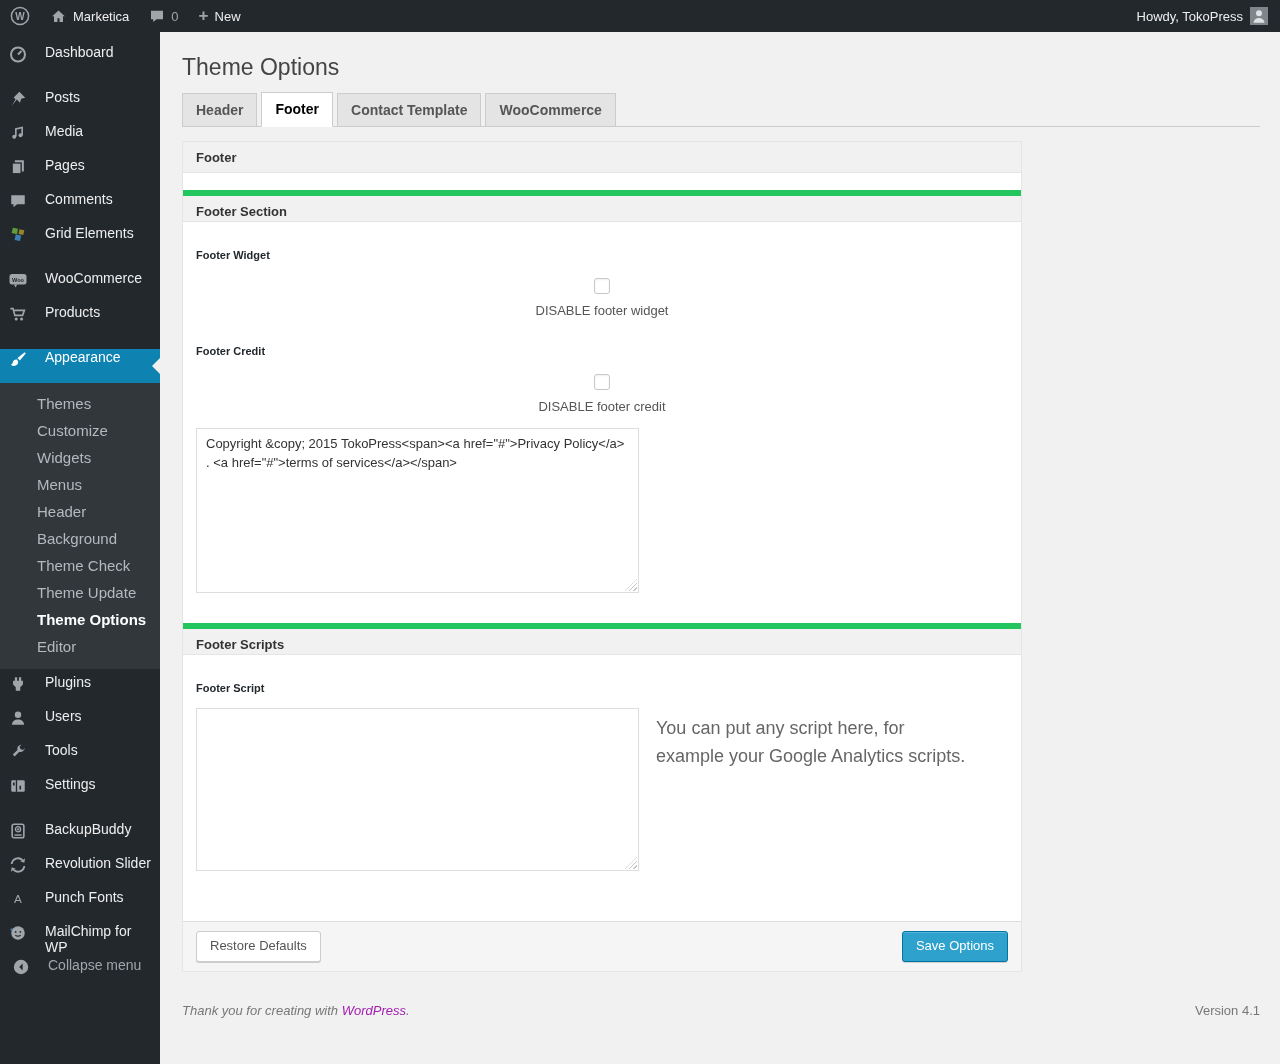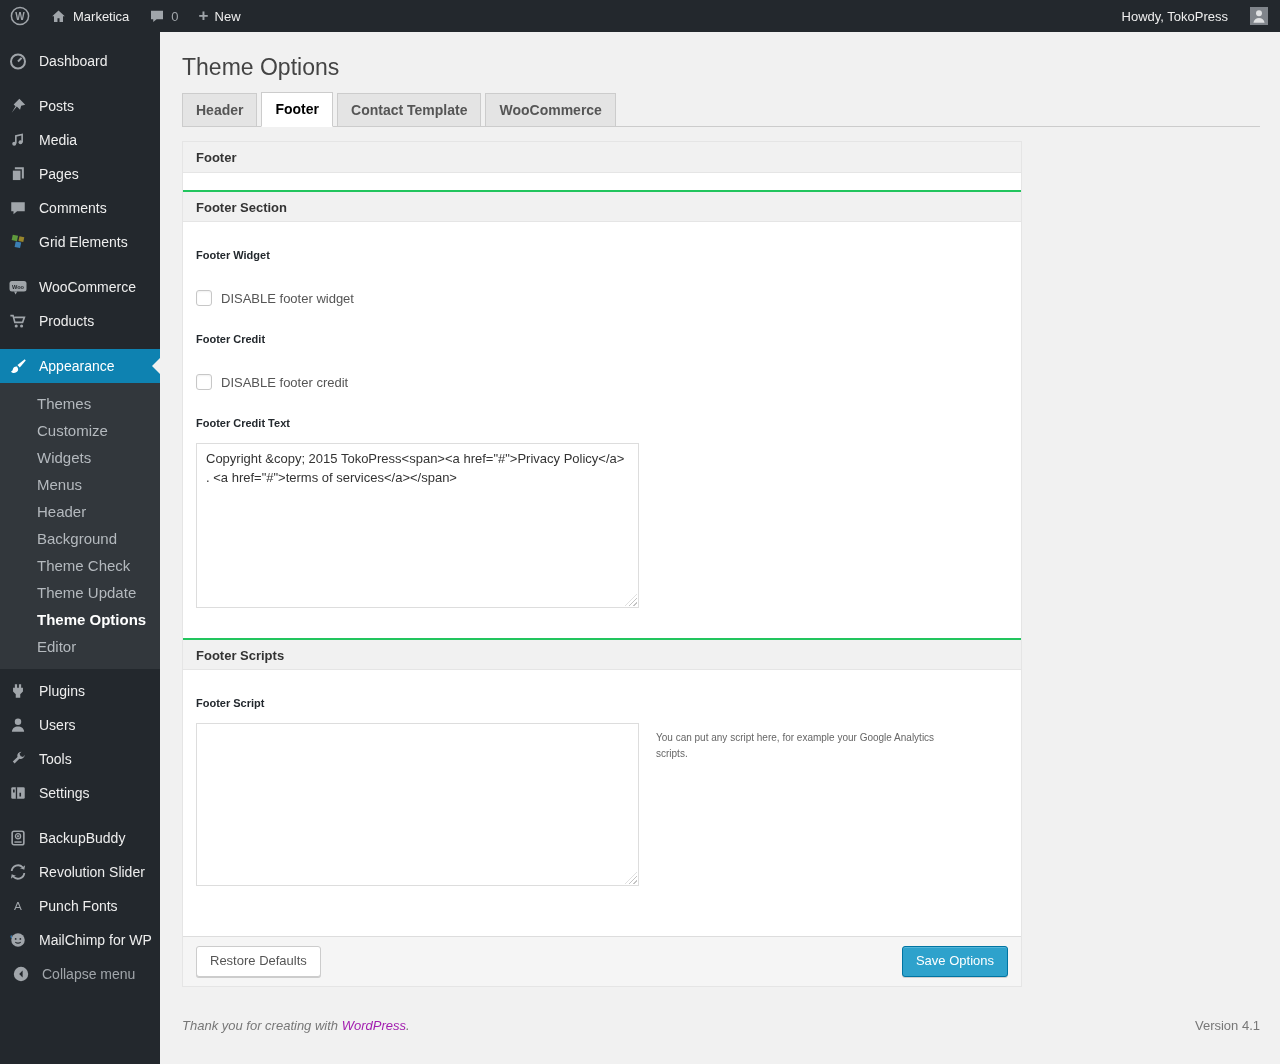--- a/index.html
+++ b/index.html
@@ -4,29 +4,29 @@
 <style>
   * { margin:0; padding:0; box-sizing:border-box; }
   html,body { width:1280px; height:1064px; }
   body { font-family:"Liberation Sans", sans-serif; background:#f1f1f1; overflow:hidden; }
   .screen { position:relative; width:1280px; height:1064px; }
 
   
   .admin-bar { position:absolute; top:0; left:0; right:0; height:32px; background:#23282d;
     display:flex; align-items:center; font-size:13px; color:#eee; z-index:30; }
   .ab-item { display:flex; align-items:center; gap:6px; padding:0 10px; height:32px; cursor:pointer; }
-  .ab-right { margin-left:auto; display:flex; align-items:center; gap:22px; padding-right:12px; }
+  .ab-right { margin-left:auto; display:flex; align-items:center; gap:7px; padding-right:12px; }
   .ab-count { color:#a0a5aa; }
   .ab-plus { color:#a0a5aa; font-size:17px; font-weight:bold; line-height:1; margin-top:-2px; }
   .avatar { width:18px; height:18px; background:#80858b; display:flex; align-items:center; justify-content:center; }
 
   
   .sidebar { position:absolute; top:32px; left:0; bottom:0; width:160px; background:#23282d; z-index:20; }
   .menu { padding-top:12px; }
-  .menu-item { position:relative; display:flex; align-items:center; gap:11px; height:34px;
+  .menu-item { position:relative; display:flex; align-items:flex-start; gap:17px; height:34px;
     padding:0 8px; color:#eee; font-size:14px; cursor:pointer; }
   .menu-item .mi-icon { width:20px; height:20px; flex:none; display:flex; align-items:center; justify-content:center; }
   .sep { height:11px; }
   .sep-sm { height:5px; }
   .menu-item.current { background:#0e82b1; color:#fff; font-weight:400; }
   .current-arrow { position:absolute; right:0; top:50%; margin-top:-8px; width:0; height:0;
     border:8px solid transparent; border-right:8px solid #f1f1f1; }
   .submenu { background:#32373c; padding:7px 0 9px; }
   .submenu-item { display:block; padding:6px 8px 6px 37px; font-size:15px; color:#b4b9be; line-height:15px; cursor:pointer; }
   .submenu-item.current { color:#fff; font-weight:bold; }
@@ -34,38 +34,38 @@
   
   .content { position:absolute; top:32px; left:160px; right:0; bottom:0; background:#f1f1f1; }
   h1.page-title { margin:20px 0 0 22px; font-size:23px; font-weight:400; color:#444; line-height:30px; }
 
   .tabs { display:flex; gap:4px; margin:10px 20px 0 22px; border-bottom:1px solid #ccc; align-items:flex-end; }
   .tab { padding:8px 13px; background:#e4e4e4; border:1px solid #ccc; border-bottom:none;
     font-size:14px; font-weight:600; color:#555; cursor:pointer; }
   .tab.active { background:#fff; color:#000; margin-bottom:-1px; padding-bottom:9px; border-bottom:1px solid #fff; }
 
   .panel { margin:14px 0 0 22px; width:840px; background:#fff; border:1px solid #e5e5e5; border-top:none; }
-  .bar { height:32px; line-height:31px; background:#f1f1f1; border-top:2px solid #22c55e; border-bottom:1px solid #e5e5e5;
+  .bar { height:32px; line-height:31px; background:#f1f1f1; border-top:6px solid #22c55e; border-bottom:1px solid #e5e5e5;
     padding:0 13px; font-size:13px; font-weight:bold; color:#333; }
   .panel-gap { height:17px; background:#fff; }
   .panel-body { padding:0 13px 26px; }
   .field-label { display:block; font-size:11px; font-weight:bold; color:#23282d; margin-top:27px; }
-  .check-row { display:flex; align-items:center; gap:9px; margin-top:29px; }
+  .check-row { display:flex; align-items:center; gap:9px; margin-top:17px;flex-direction:column; }
   .checkbox { appearance:none; -webkit-appearance:none; width:16px; height:16px; background:#fff;
     border:1px solid #c7c7c7; border-radius:3px; box-shadow:inset 0 1px 2px rgba(0,0,0,.06); cursor:pointer; }
   .check-label { font-size:13px; color:#555; }
   .ta-wrap { position:relative; display:inline-block; margin-top:14px; }
   textarea.opt-textarea { width:443px; height:165px; border:1px solid #ddd; background:#fff; padding:6px 9px;
     font-family:"Liberation Sans", sans-serif; font-size:13px; color:#333; line-height:1.45; resize:none; outline:none; display:block; }
   textarea.short { height:163px; }
   .grip { position:absolute; right:2px; bottom:2px; width:12px; height:12px;
     background:repeating-linear-gradient(135deg, transparent 0 2px, #c4c4c4 2px 3px);
     clip-path:polygon(100% 0, 100% 100%, 0 100%); }
   .script-row { display:flex; gap:17px; align-items:flex-start; }
-  .hint { font-size:10px; color:#666; width:310px; line-height:1.55; margin-top:21px; }
+  .hint { font-size:18px; color:#666; width:310px; line-height:1.55; margin-top:21px; }
 
   .panel-footer { height:50px; background:#f5f5f5; border-top:1px solid #ddd;
     display:flex; align-items:center; justify-content:space-between; padding:12px 13px; }
   .btn { font-family:"Liberation Sans", sans-serif; font-size:13px; border-radius:3px; padding:6px 13px; cursor:pointer; line-height:1.3; }
   .btn-secondary { background:#fff; border:1px solid #ccc; color:#555; box-shadow:0 1px 0 #ccc; }
   .btn-primary { background:#2ea2cc; border:1px solid #0074a2; color:#fff;
     box-shadow:inset 0 1px 0 rgba(120,200,230,.5), 0 1px 0 rgba(0,0,0,.15); }
 
   .admin-footer { margin:31px 20px 0 22px; display:flex; justify-content:space-between; font-size:13px; color:#777; }
   .thanks { font-style:italic; }
@@ -354,21 +354,20 @@
           <input type="checkbox" class="checkbox" style="">
           <span class="check-label">DISABLE footer widget</span>
         </div>
 
         <span class="field-label">Footer Credit</span>
         <div class="check-row">
           <input type="checkbox" class="checkbox" style="">
           <span class="check-label">DISABLE footer credit</span>
         </div>
 
-        <span class="field-label">Footer Credit Text</span>
         <div class="ta-wrap">
           <textarea class="opt-textarea" spellcheck="false" style="">Copyright &amp;copy; 2015 TokoPress&lt;span&gt;&lt;a href="#"&gt;Privacy Policy&lt;/a&gt; . &lt;a href="#"&gt;terms of services&lt;/a&gt;&lt;/span&gt;</textarea>
           <span class="grip"></span>
         </div>
       </div>
 
       <div class="bar">Footer Scripts</div>
 
       <div class="panel-body" style="padding-bottom:50px;">
         <span class="field-label">Footer Script</span>

